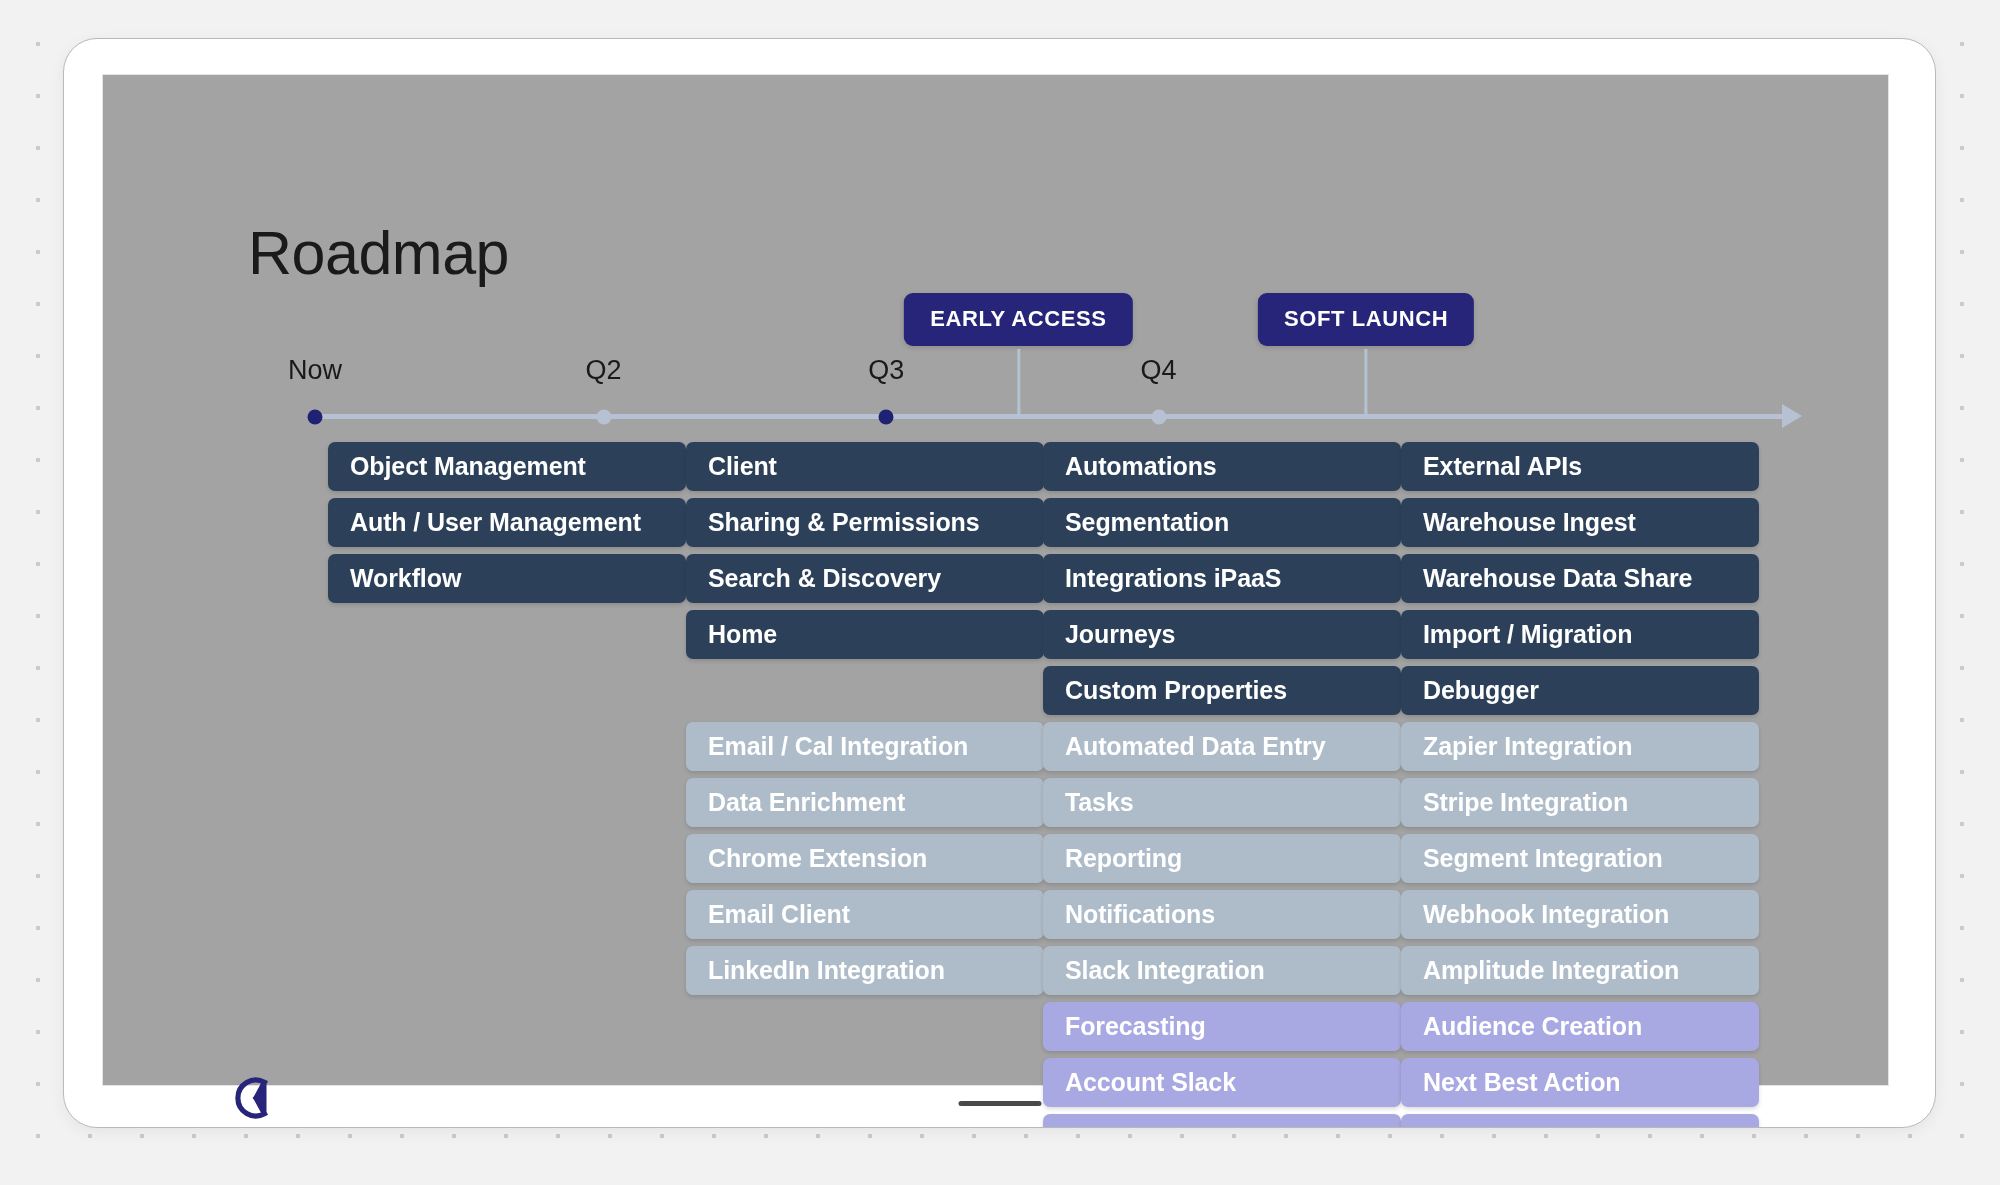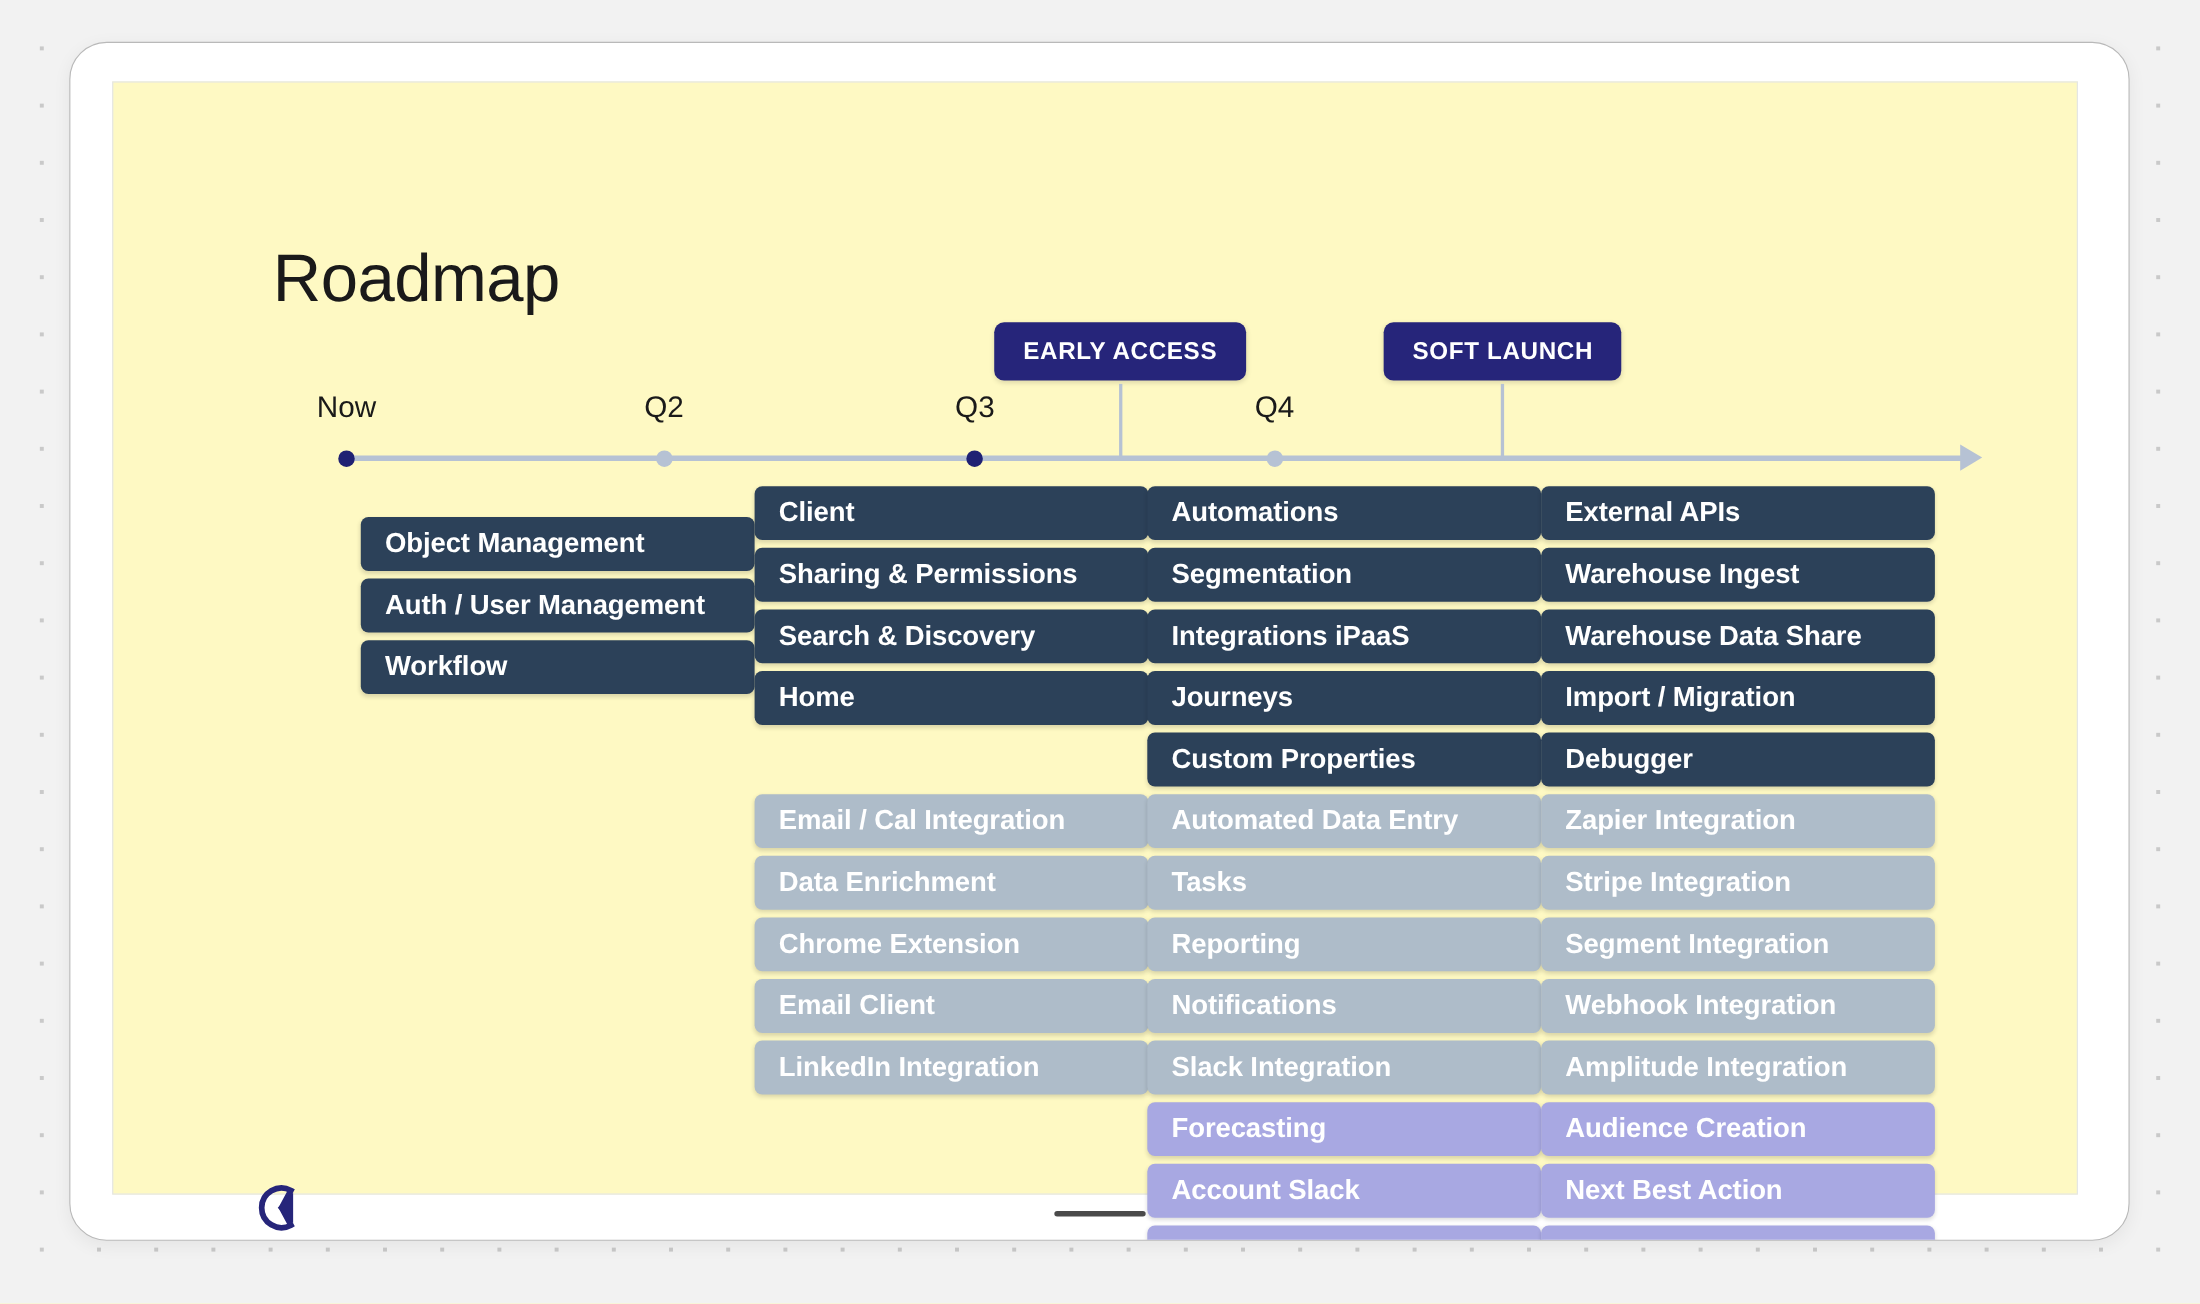--- a/index.html
+++ b/index.html
@@ -32,21 +32,21 @@
     box-shadow: 0 4px 16px rgba(0,0,0,0.06);
     overflow: hidden;
   }
 
   #device-screen {
     position: absolute;
     left: 38px;
     top: 35px;
     width: 1787px;
     height: 1012px;
-    background: #fef9c3;
+    background: #a3a3a3;
     border: 1.5px solid #e2e4e8;
     overflow: visible;
   }
 
   #home-indicator {
     position: absolute;
     left: 50%;
     transform: translateX(-50%);
     bottom: 21px;
     width: 83px;
@@ -201,21 +201,21 @@
             <div class="milestone-badge">EARLY ACCESS</div>
             <div class="milestone-line" style="top: 56px; height: 70px;"></div>
           </div>
           <div class="milestone" style="left: 1263.2px; top: 218px;">
             <div class="milestone-badge">SOFT LAUNCH</div>
             <div class="milestone-line" style="top: 56px; height: 70px;"></div>
           </div>
         </div>
 
       <div id="columns-layer">
-          <div class="card-column" style="left: 225px; top: 367px; width: 358px; margin-top: 28px;">
+          <div class="card-column" style="left: 225px; top: 367px; width: 358px;">
             <div class="card tier-dark">Object Management</div>
             <div class="card tier-dark">Auth / User Management</div>
             <div class="card tier-dark">Workflow</div>
           </div>
           <div class="card-column" style="left: 583px; top: 367px; width: 358px;">
             <div class="card tier-dark">Client</div>
             <div class="card tier-dark">Sharing &amp; Permissions</div>
             <div class="card tier-dark">Search &amp; Discovery</div>
             <div class="card tier-dark">Home</div>
             <div class="card tier-spacer spacer"></div>

